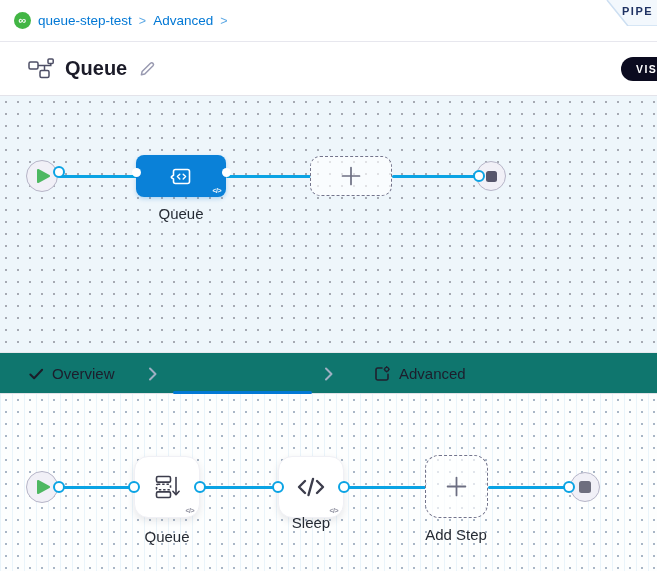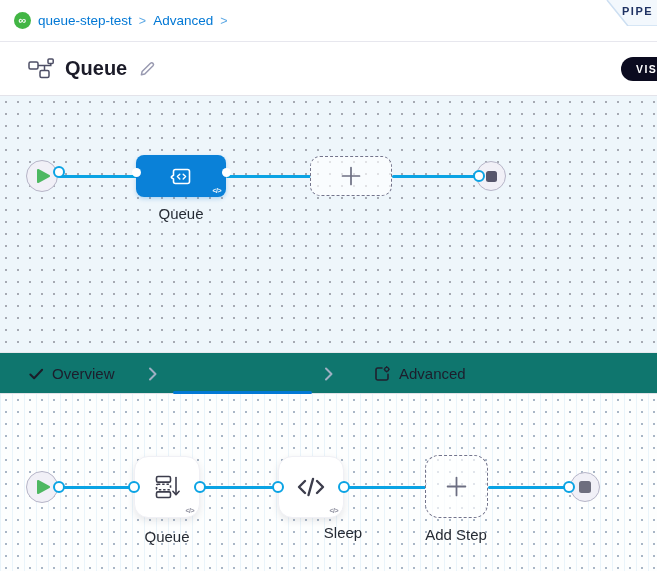--- a/index.html
+++ b/index.html
@@ -205,21 +205,21 @@
     <div class="step-card" style="left:278px; top:62px;">
       <svg width="34" height="32" viewBox="0 0 34 32" fill="none" stroke="#3c3d4c" stroke-width="2.4" stroke-linecap="round" stroke-linejoin="round">
         <path d="M11 10l-6 6 6 6"></path>
         <path d="M23 10l6 6-6 6"></path>
         <path d="M19 8l-4.5 16"></path>
       </svg>
       <span class="code-chip">&lt;/&gt;</span>
     </div>
     <div class="port" style="left:272px; top:87px;"></div>
     <div class="port" style="left:338px; top:87px;"></div>
-    <div class="node-label" style="left:276px; top:130px; width:70px;margin-left:32px;">Sleep</div>
+    <div class="node-label" style="left:276px; top:120px; width:70px;">Sleep</div>
 
     <div class="add-box" style="left:425px; top:61px; width:63px; height:63px; border-radius:14px;">
       <svg width="23" height="23" viewBox="0 0 22 22">
         <path d="M11 2.5v17M2.5 11h17" stroke="#6c6e82" stroke-width="1.7" stroke-linecap="round"></path>
       </svg>
     </div>
     <div class="node-label" style="left:416px; top:132px; width:80px;text-align:center;">Add Step</div>
 
     <div class="port" style="left:563px; top:87px;"></div>
     <div class="terminal" style="left:570px; top:78px; width:30px; height:30px;">

